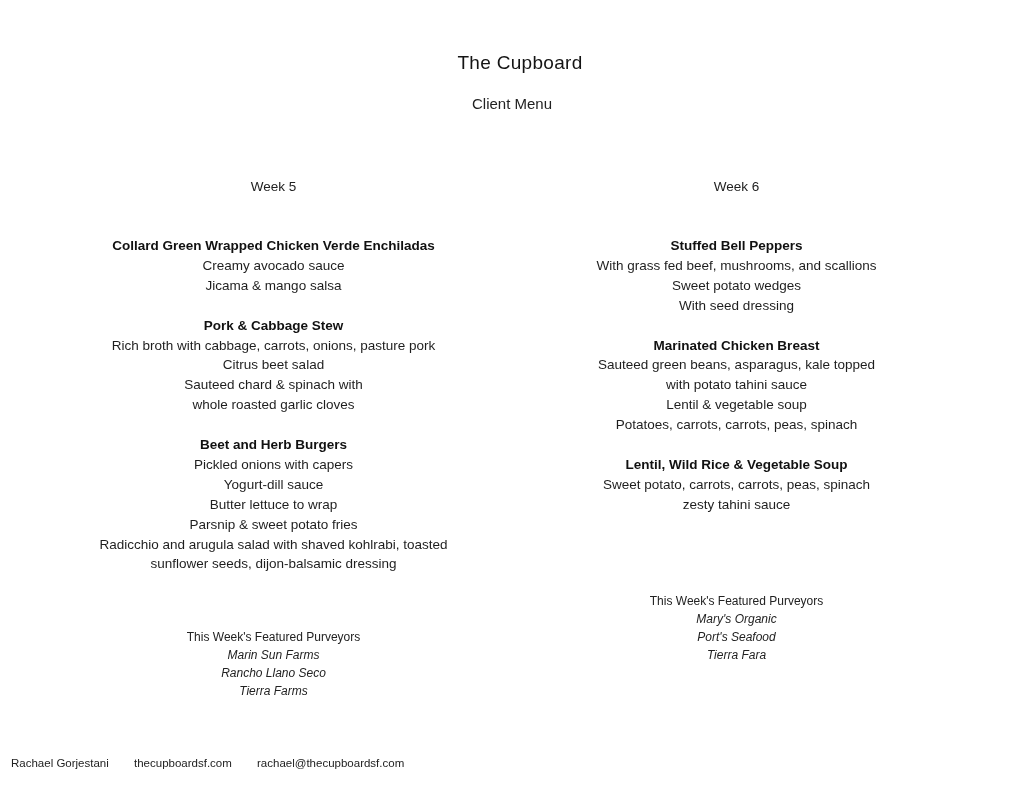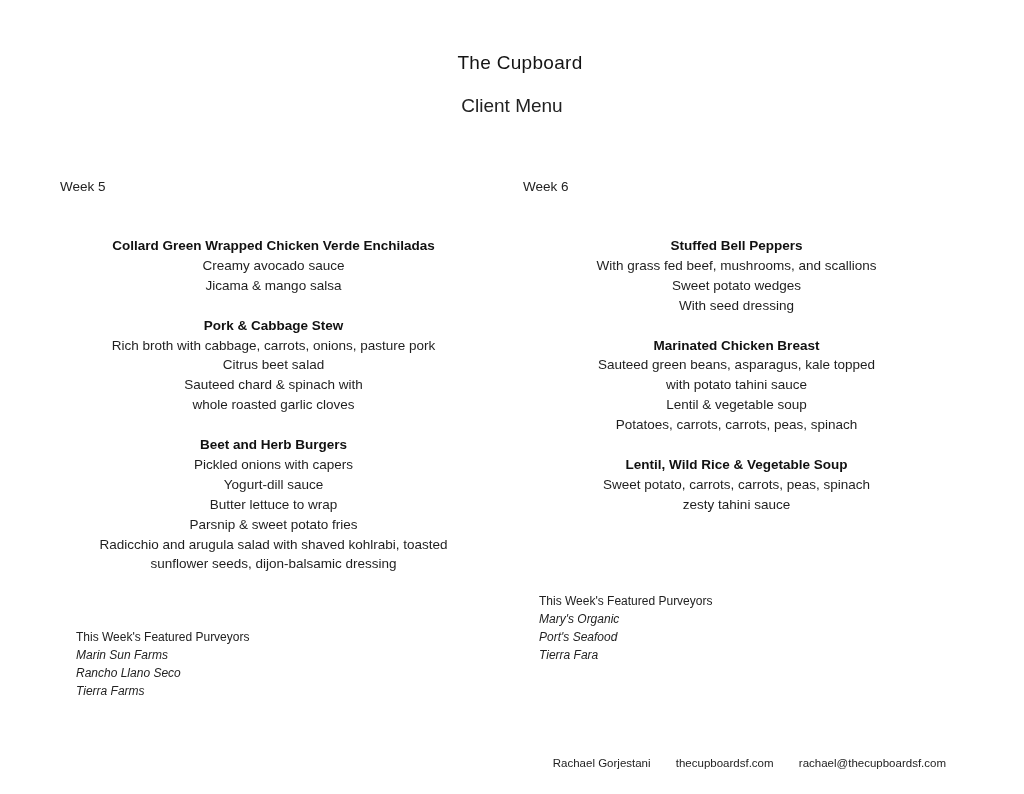--- a/index.html
+++ b/index.html
@@ -26,39 +26,39 @@
       color: #141414;
       margin: 0;
       letter-spacing: 0.3px;
     }
     .subtitle {
       position: absolute;
       top: 95px;
       left: 0;
       width: 1024px;
       text-align: center;
-      font-size: 19px;
+      font-size: 15px;
       color: #222;
     }
     .column {
       position: absolute;
       top: 0;
       text-align: center;
       font-size: 13.5px;
       line-height: 19.9px;
       color: #1e1e1e;
     }
     .col-left { left: 60px; width: 427px; }
     .col-right { left: 523px; width: 427px; }
     .week-label {
       position: absolute;
       top: 177px;
       left: 0;
       width: 100%;
-      text-align: left;
+      text-align: center;
       font-size: 13.5px;
       color: #222;
     }
     .dishes {
       position: absolute;
       top: 236px;
       left: 0;
       width: 100%;
     }
     .dish {
@@ -69,40 +69,39 @@
       color: #111;
       display: block;
     }
     .dish-line {
       display: block;
     }
     .dish-line.italic {
     }
     .purveyors {
       position: absolute;
-      left: 16px;
+      left: 0;
       width: 100%;
-      text-align: left;
+      text-align: center;
       font-size: 12px;
       line-height: 18px;
       color: #222;
     }
     .col-left .purveyors { top: 628px; }
     .col-right .purveyors { top: 592px; }
     .purveyor-title { display: block; }
     .purveyor-name { display: block; font-style: italic; }
     .footer {
       position: absolute;
       top: 757px;
       left: 0;
       width: 951px;
-      text-align: right;
+      text-align: left;
       font-size: 11.5px;
       color: #222;
-      padding-left: 6px;
     }
     .footer span {
       display: inline-block;
       margin: 0 11px;
     }
   </style>
 </head>
 <body>
 
 <h1 class="title">The Cupboard</h1>

